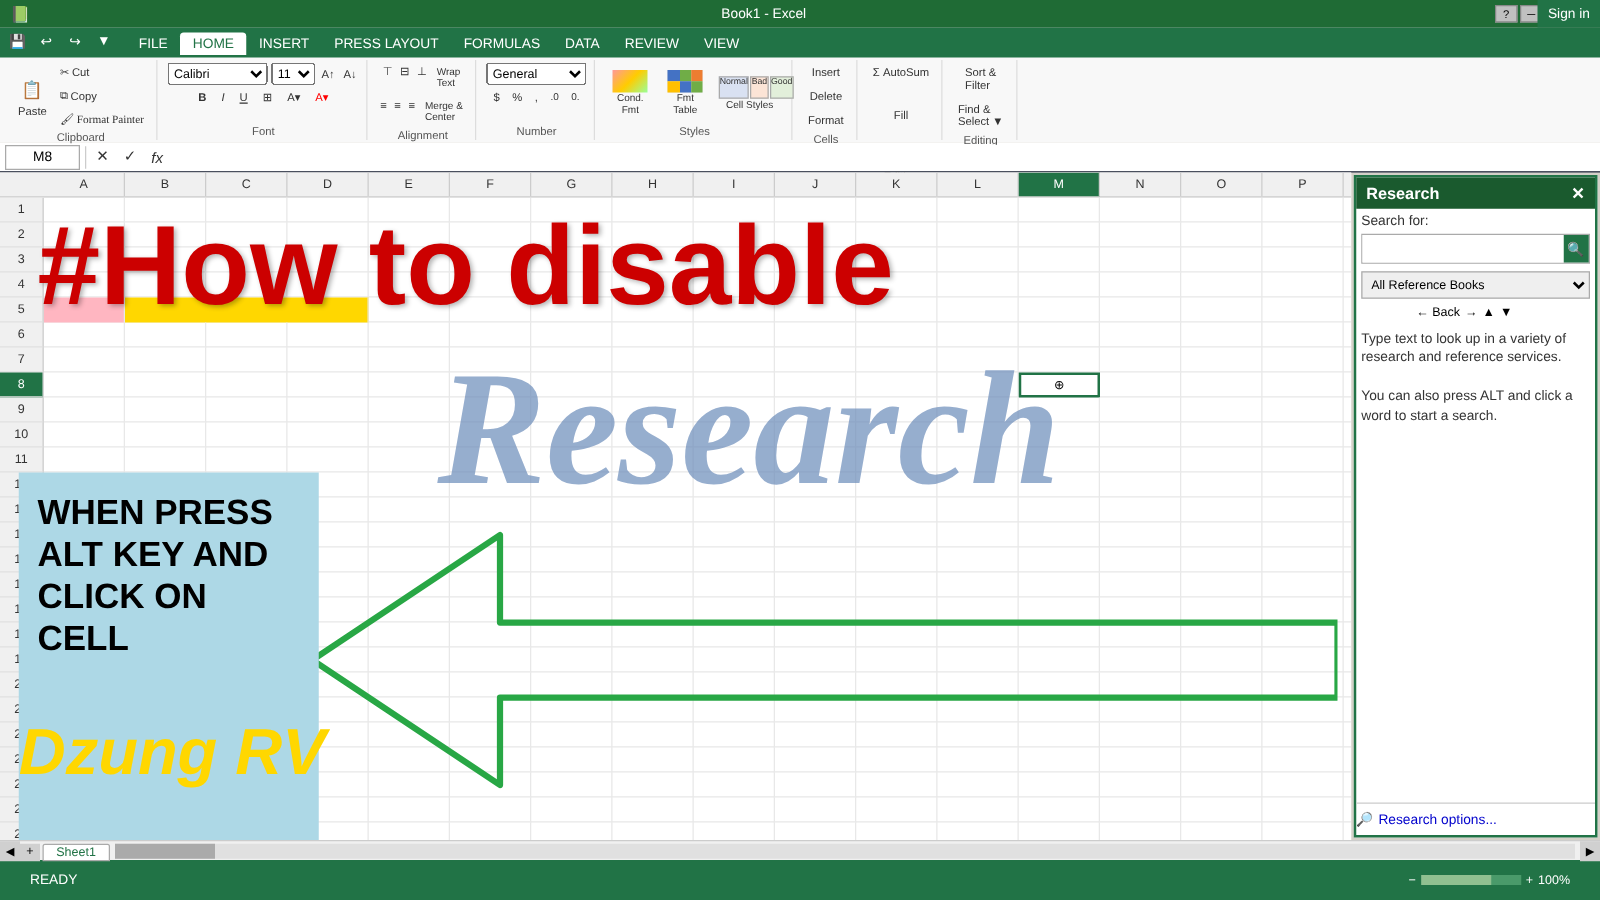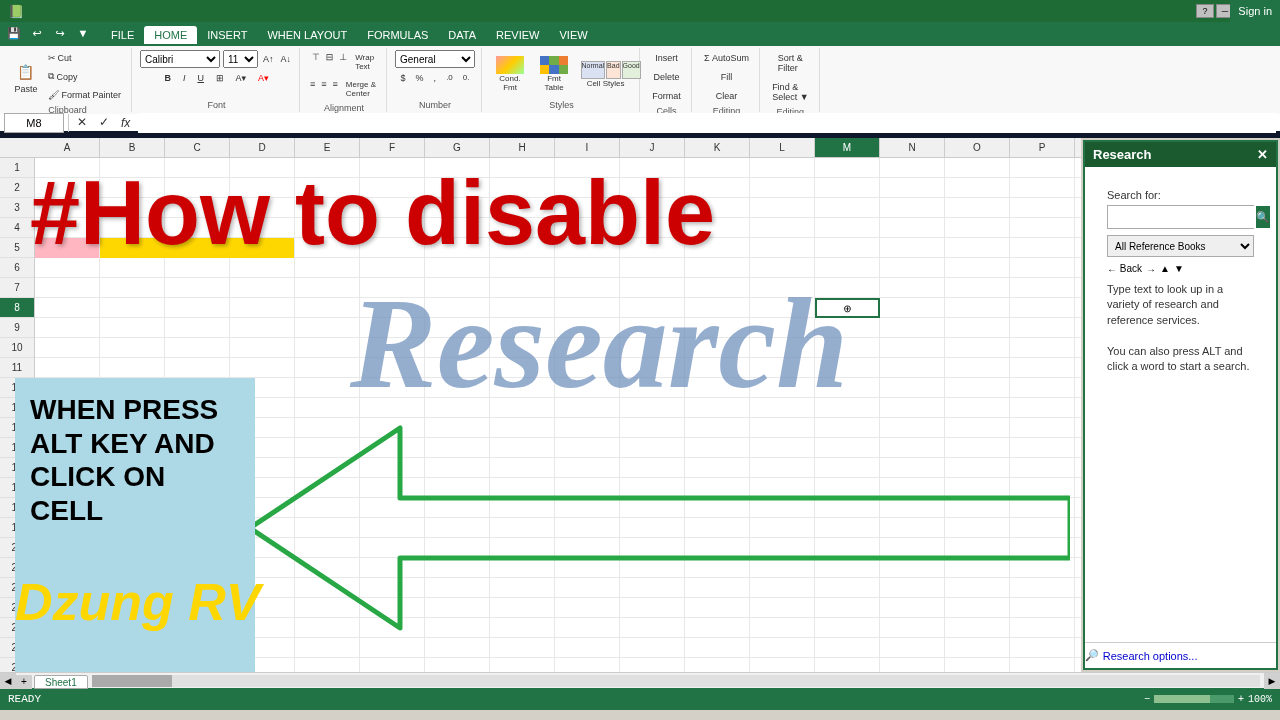--- a/index.html
+++ b/index.html
@@ -71,21 +71,21 @@
     }
     .ribbon-group-content { display: flex; gap: 2px; flex: 1; align-items: center; }
     .ribbon-group-label { font-size: 9px; color: #555; margin-top: 2px; }
     .ribbon-btn { display: flex; flex-direction: column; align-items: center; cursor: pointer; padding: 2px 3px; font-size: 9px; color: #333; border: 1px solid transparent; border-radius: 2px; }
     .ribbon-icon { width: 24px; height: 24px; display: flex; align-items: center; justify-content: center; font-size: 14px; }
 
     
     #formula-bar {
       height: 24px;
       background: white;
-      border-bottom: 7px solid #0f172a;
+      border-bottom: 1px solid #0f172a;
       display: flex;
       align-items: center;
       padding: 0 4px;
       gap: 4px;
     }
     #cell-ref {
       width: 60px;
       height: 20px;
       border: 1px solid #aaa;
       font-size: 11px;
@@ -270,21 +270,21 @@
     #research-panel-header {
       background: #1a5a2e;
       color: white;
       padding: 5px 8px;
       font-size: 13px;
       font-weight: bold;
       display: flex;
       justify-content: space-between;
       align-items: center;
     }
-    #research-panel-body { padding: 22px; flex: 1; }
+    #research-panel-body { padding: 4px; flex: 1; }
     #search-label { font-size: 11px; color: #333; margin-bottom: 4px; }
     #search-box-wrapper {
       display: flex;
       align-items: center;
       border: 1px solid #aaa;
       margin-bottom: 6px;
     }
     #search-box { flex: 1; border: none; outline: none; font-size: 11px; padding: 3px; height: 22px; }
     #search-btn { width: 20px; height: 22px; background: #217346; display: flex; align-items: center; justify-content: center; cursor: pointer; }
     #ref-books-select {
@@ -315,29 +315,28 @@
       cursor: pointer;
       display: flex;
       align-items: center;
       gap: 4px;
       padding: 6px 0;
       border-top: 1px solid #ccc;
     }
 
     
     #status-bar {
-      height: 22px;
+      height: 32px;
       background: #217346;
       display: flex;
       align-items: center;
-      padding: 0 8px;
+      padding: 0 24px;
       color: white;
       font-size: 11px;
       justify-content: space-between;
-      font-family: Liberation Mono, monospace;
     }
     #sheet-tabs {
       display: flex;
       gap: 2px;
       align-items: center;
     }
     .sheet-tab {
       background: #1a5a2e;
       color: white;
       padding: 2px 10px;
@@ -379,40 +378,41 @@
       margin-left: 44px;
     }
   </style>
 </head>
 <body>
 
 <div id="title-bar">
   <div style="display:flex;gap:3px;">
     <div class="qa-btn" style="font-size:13px;">📗</div>
   </div>
+  <div class="title">Book1 - Excel</div>
   <div class="controls" style="display:flex;gap:2px;">
     <div class="ctrl-btn">?</div>
     <div class="ctrl-btn">─</div>
     <div class="ctrl-btn">□</div>
     <div class="ctrl-btn" style="background:#e81123;color:white;">✕</div>
   </div>
 </div>
 
 <div style="display:flex;background:#217346;height:22px;align-items:center;">
   <div id="quick-access" style="background:transparent;border:none;">
     <div class="qa-btn">💾</div>
     <div class="qa-btn">↩</div>
     <div class="qa-btn">↪</div>
     <div class="qa-btn">▼</div>
   </div>
   <div id="ribbon-tabs" style="background:transparent;display:flex;align-items:flex-end;flex:1;padding:0 4px;height:22px;">
     <div class="ribbon-tab">FILE</div>
     <div class="ribbon-tab active">HOME</div>
     <div class="ribbon-tab">INSERT</div>
-    <div class="ribbon-tab">WHEN LAYOUT</div>
+    <div class="ribbon-tab">PRESS LAYOUT</div>
     <div class="ribbon-tab">FORMULAS</div>
     <div class="ribbon-tab">DATA</div>
     <div class="ribbon-tab">REVIEW</div>
     <div class="ribbon-tab">VIEW</div>
   </div>
   <div id="sign-in">Sign in</div>
 </div>
 
 <div id="ribbon-content">
 
@@ -426,21 +426,21 @@
         <div class="ribbon-btn" style="flex-direction:row;gap:2px;">
           <span>✂</span>
             <span style="font-size:9px;">Cut</span>
         </div>
         <div class="ribbon-btn" style="flex-direction:row;gap:2px;">
           <span>⧉</span>
             <span style="font-size:9px;">Copy</span>
         </div>
         <div class="ribbon-btn" style="flex-direction:row;gap:2px;">
           <span>🖌</span>
-            <span style="font-size:9px;">Format Painter</span>
+            <span style="font-size:9px;font-family:Liberation Serif, serif;">Format Painter</span>
         </div>
       </div>
     </div>
     <div class="ribbon-group-label">Clipboard</div>
   </div>
 
   <div class="ribbon-group">
     <div class="ribbon-group-content" style="flex-direction:column;gap:3px;">
       <div style="display:flex;gap:3px;align-items:center;">
         <select style="font-size:10px;height:18px;width:80px;">
@@ -564,21 +564,21 @@
   <div class="ribbon-group">
     <div class="ribbon-group-content" style="flex-direction:column;gap:3px;">
       <div class="ribbon-btn" style="font-size:9px;">Insert</div>
       <div class="ribbon-btn" style="font-size:9px;">Delete</div>
       <div class="ribbon-btn" style="font-size:9px;">Format</div>
     </div>
     <div class="ribbon-group-label">Cells</div>
   </div>
 
   <div class="ribbon-group">
-    <div class="ribbon-group-content" style="flex-direction:column;gap:3px;">
+    <div class="ribbon-group-content" style="flex-direction:column;gap:18px;">
       <div class="ribbon-btn" style="font-size:9px;">Σ AutoSum</div>
       <div class="ribbon-btn" style="font-size:9px;">Fill</div>
       <div class="ribbon-btn" style="font-size:9px;">Clear</div>
     </div>
     <div class="ribbon-group-label">Editing</div>
   </div>
 
   <div class="ribbon-group">
     <div class="ribbon-group-content" style="flex-direction:column;gap:3px;">
       <div class="ribbon-btn" style="font-size:9px;">Sort &amp;<br>Filter</div>
@@ -1190,21 +1190,21 @@
       <div id="search-box-wrapper">
         <input id="search-box" type="text" value="" style="">
         <div id="search-btn">
           <span style="color:white;font-size:11px;">🔍</span>
         </div>
       </div>
       <select id="ref-books-select">
         <option>All Reference Books</option>
       </select>
       <div id="nav-bar">
-        <span style="cursor:pointer;font-size:10px;">← Back</span>
+        <span style="cursor:pointer;font-size:10px;margin-left:44px;">← Back</span>
         <span style="cursor:pointer;font-size:10px;">→</span>
         <span style="cursor:pointer;font-size:10px;">▲</span>
         <span style="cursor:pointer;font-size:10px;">▼</span>
       </div>
       <div id="research-desc">
         <p>Type text to look up in a variety of research and reference services.</p>
         <br>
         <p>You can also press ALT and click a word to start a search.</p>
       </div>
     </div>

